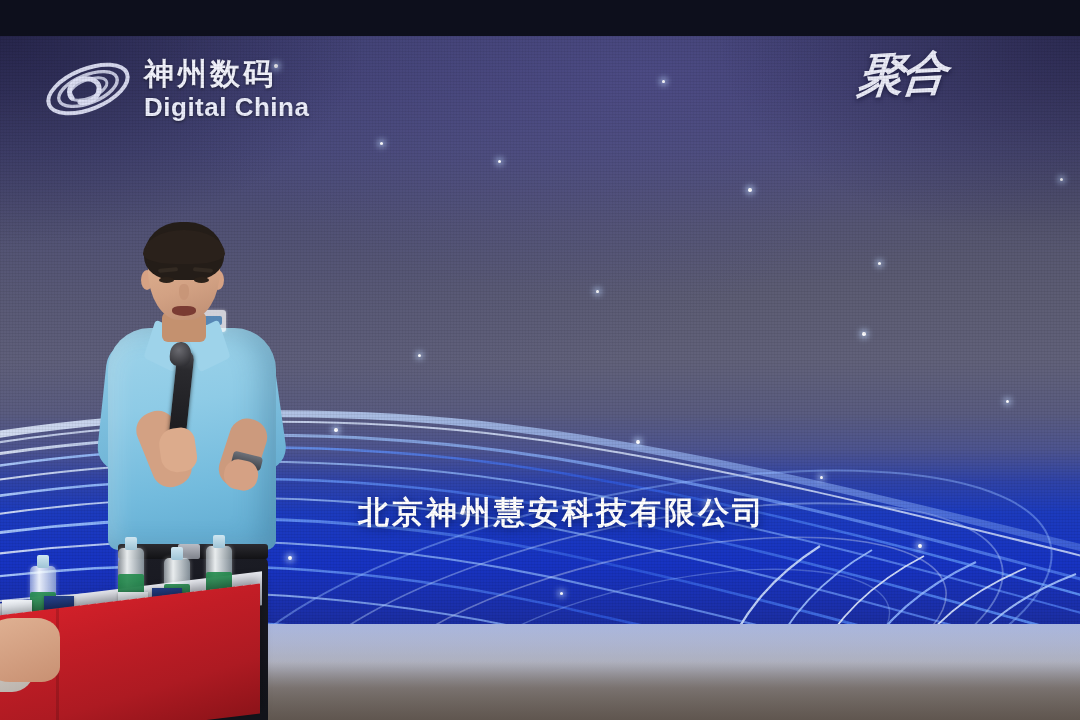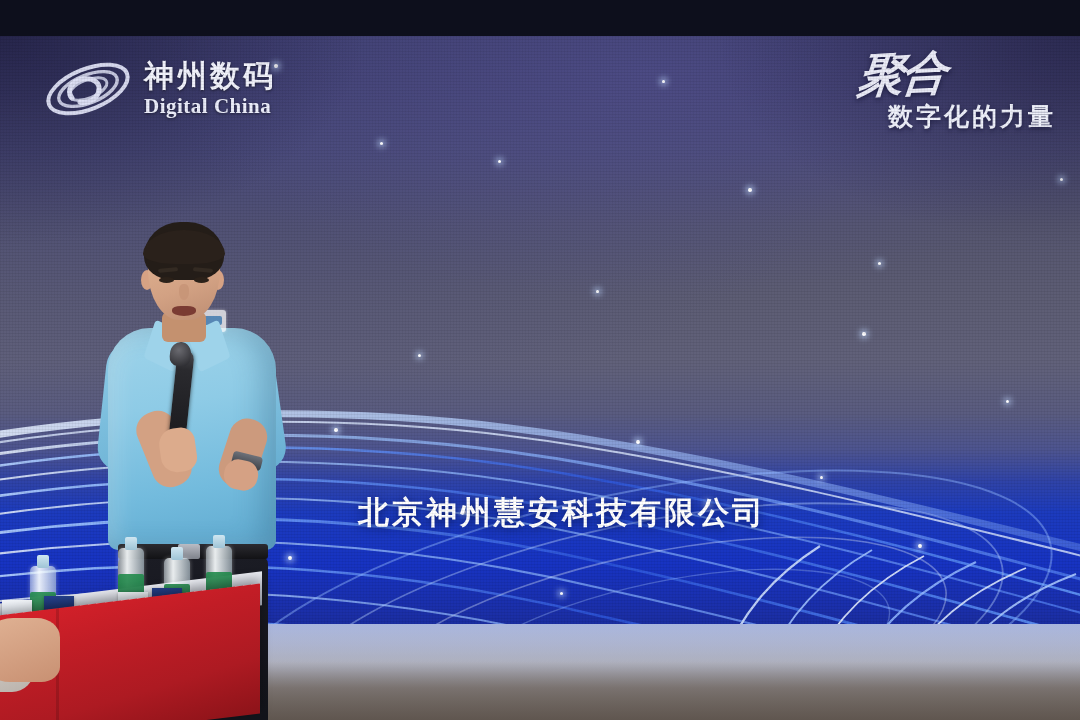--- a/index.html
+++ b/index.html
@@ -73,22 +73,22 @@
     position:absolute; left:42px; top:16px;
     display:flex; align-items:center; gap:10px;
   }
   .brand-mark{ width:92px; height:74px; flex:0 0 auto; }
   .brand-words{ display:flex; flex-direction:column; line-height:1; }
   .brand-cn{
     font-size:30px; font-weight:700; color:#f1f2fb; letter-spacing:3px;
     text-shadow:0 1px 3px rgba(0,0,0,.5);
   }
   .brand-en{
-    font-family:Liberation Serif, serif;
-    font-size:21px; font-weight:700; color:#eceefb; letter-spacing:.5px;
+    font-family:Liberation Sans, sans-serif;
+    font-size:26px; font-weight:700; color:#eceefb; letter-spacing:.5px;
     margin-top:5px; text-shadow:0 1px 3px rgba(0,0,0,.5);
   }
 
   .slogan{
     position:absolute; right:24px; top:16px; text-align:right;
     line-height:1;
   }
   .slogan-cal{
     font-family:"Liberation Serif","DejaVu Serif",serif;
     font-size:46px; font-weight:700; color:#e9eaf6;
@@ -399,21 +399,20 @@
         </g>
       </svg>
       <div class="brand-words">
         <span class="brand-cn">神州数码</span>
         <span class="brand-en">Digital China</span>
       </div>
     </div>
 
     <div class="slogan">
       <span class="slogan-cal">聚合</span>
-      <span class="slogan-sub">数字化的力量</span>
     </div>
 
     <div class="slide-org">北京神州慧安科技有限公司</div>
   </div>
 
   <div class="stage-floor"></div>
   <div class="floor-glow"></div>
   <div class="floor-shadow"></div>
 
   <div class="speaker">

